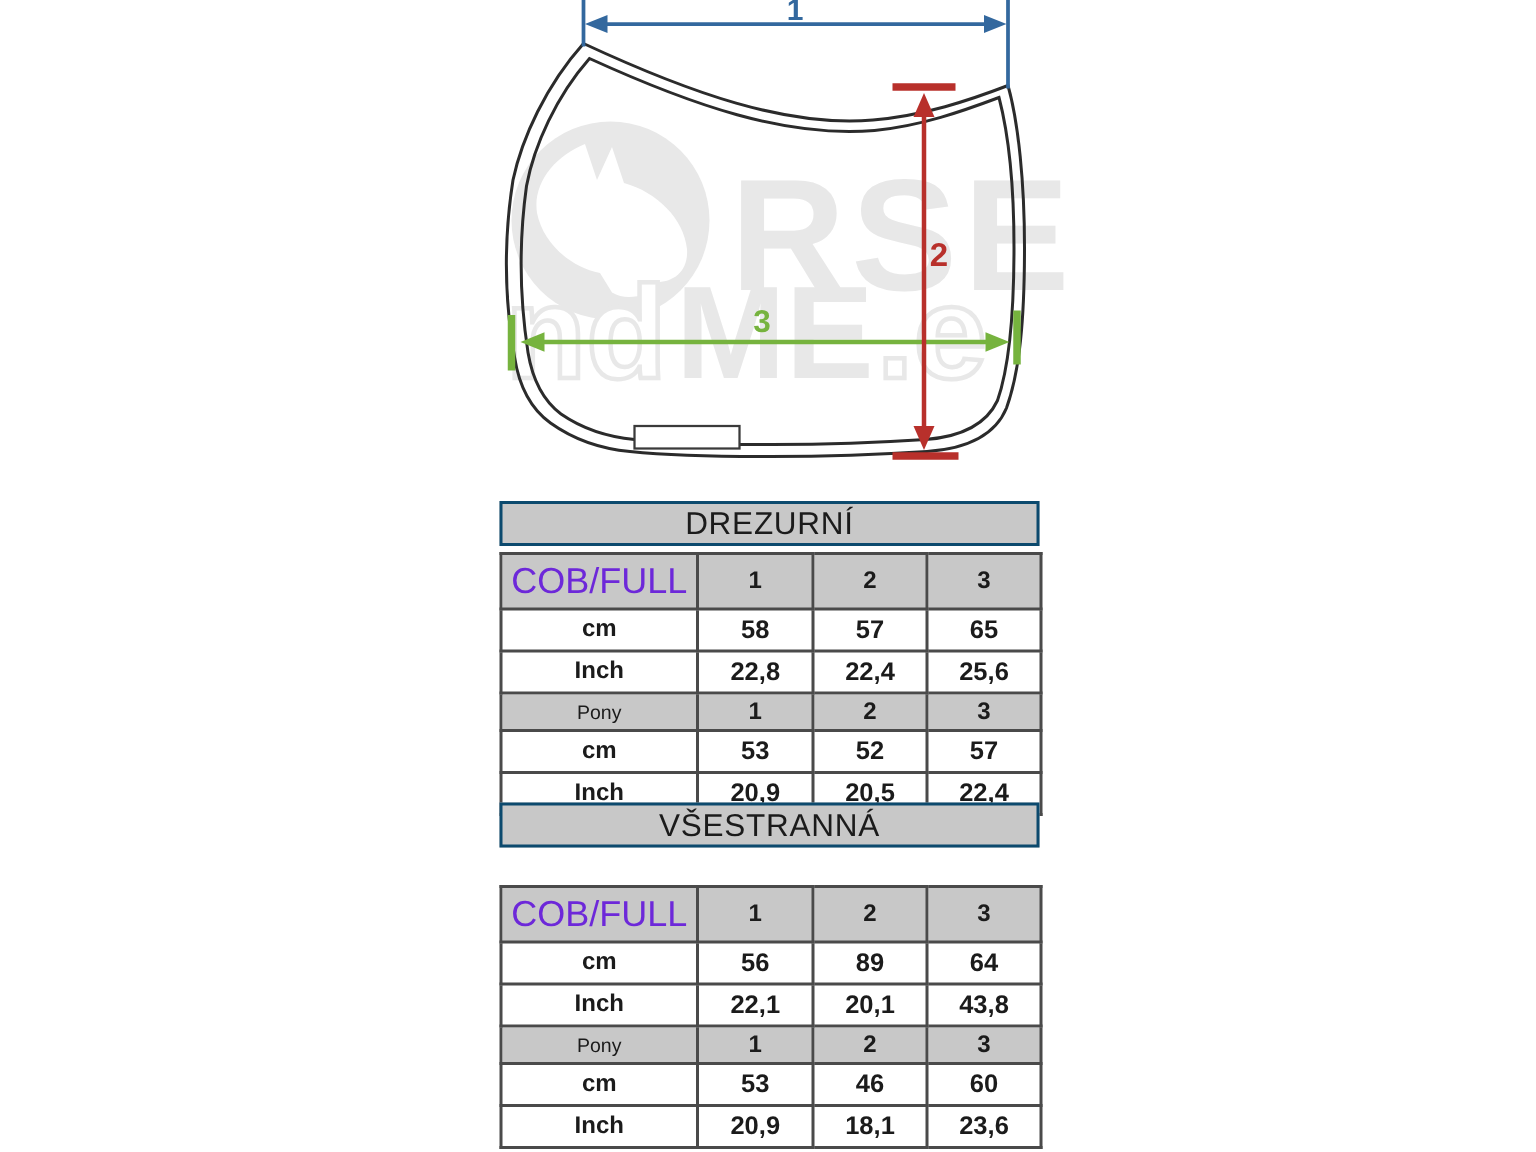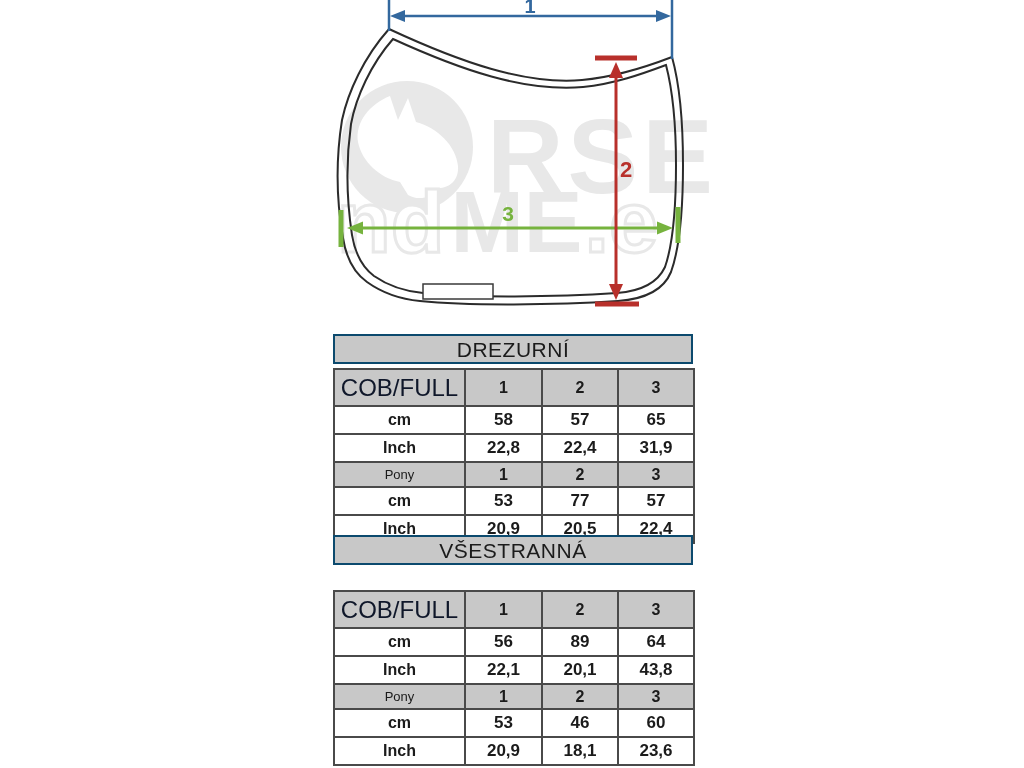--- a/index.html
+++ b/index.html
@@ -57,21 +57,21 @@
   .col-label { width: 131px; }
   .col-n1 { width: 77px; }
   .col-n2 { width: 76px; }
   .col-n3 { width: 76px; }
 
   tr.gray td { background: var(--banner-gray, #c8c8c8); }
   tr.r-header { height: 37px; }
   tr.r-data   { height: 28px; font-weight: bold; }
   tr.r-pony   { height: 25px; }
 
-  td.size-label { font-size: 24px; color: #0f172a; }
+  td.size-label { font-size: 24px; color: #6d28d9; }
   td.unit       { font-size: 16px; }
   td.pony       { font-size: 13px; }
   td.num        { font-weight: bold; font-size: 16px; }
   .c1 { color: var(--table-num-blue, #4a79b2); }
   .c2 { color: var(--table-num-red, #be4743); }
   .c3 { color: var(--table-num-green, #9cc95f); }
 </style>
 </head>
 <body>
 
@@ -137,32 +137,32 @@
     <tr class="r-data">
       <td class="unit">cm</td>
       <td>58</td>
       <td>57</td>
       <td>65</td>
     </tr>
     <tr class="r-data">
       <td class="unit">Inch</td>
       <td>22,8</td>
       <td>22,4</td>
-      <td>31,9</td>
+      <td>25,6</td>
     </tr>
     <tr class="r-pony gray">
       <td class="pony">Pony</td>
       <td class="num c1">1</td>
       <td class="num c2">2</td>
       <td class="num c3">3</td>
     </tr>
     <tr class="r-data">
       <td class="unit">cm</td>
       <td>53</td>
-      <td>77</td>
+      <td>52</td>
       <td>57</td>
     </tr>
     <tr class="r-data">
       <td class="unit">Inch</td>
       <td>20,9</td>
       <td>20,5</td>
       <td>22,4</td>
     </tr>
   </tbody>
 </table>

